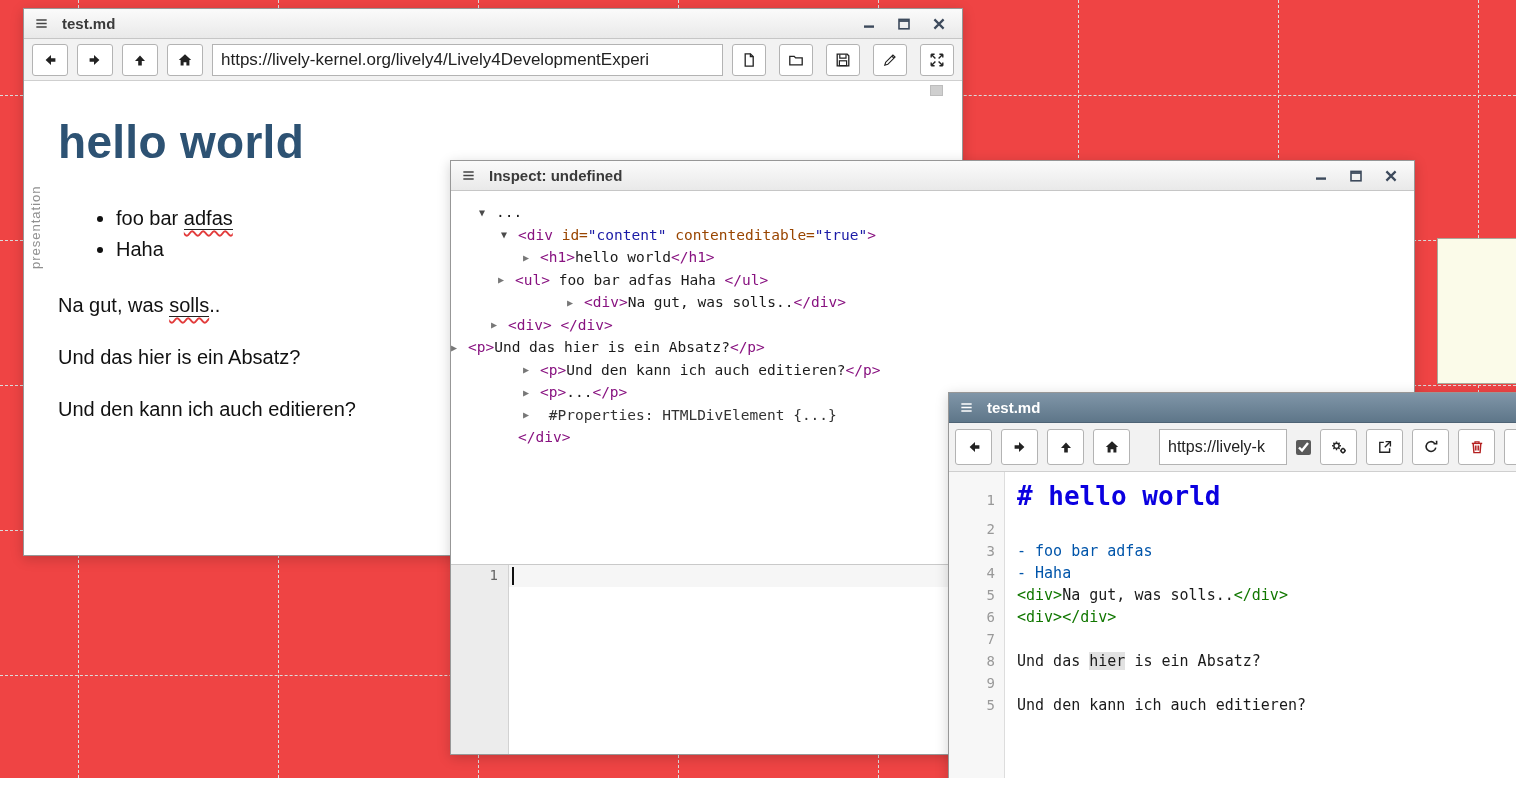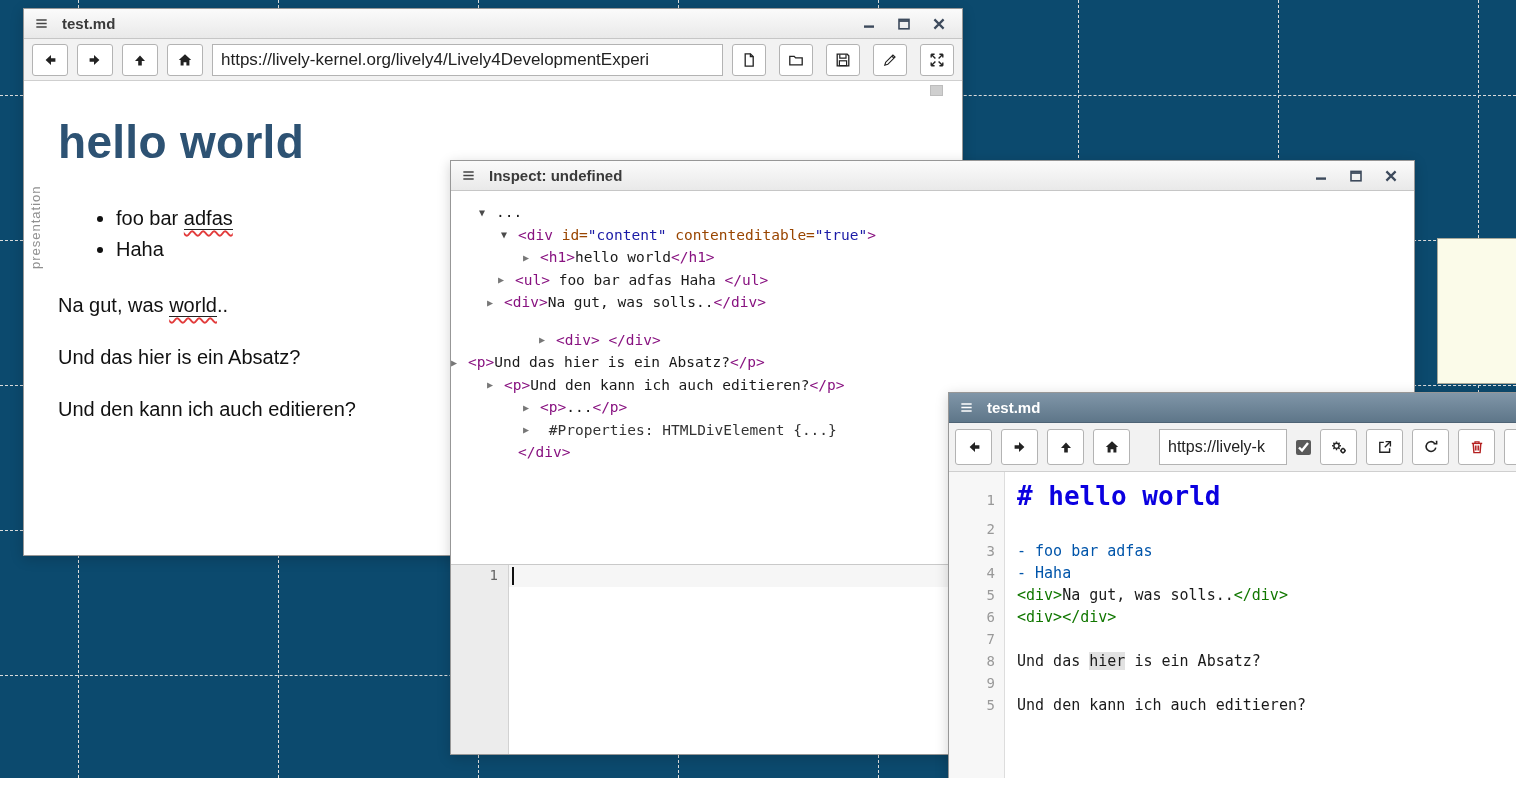--- a/index.html
+++ b/index.html
@@ -1,19 +1,19 @@
 <!DOCTYPE html>
 <html><head>
 <meta charset="utf-8">
 <style>
   * { box-sizing: border-box; margin: 0; padding: 0; }
   html, body { width: 1516px; height: 793px; }
   body { font-family: "Liberation Sans", sans-serif; background: #ffffff; }
 
-  #desktop { position: relative; width: 1516px; height: 778px; overflow: hidden; background: #0c4a6e; text-decoration: underline; }
+  #desktop { position: relative; width: 1516px; height: 778px; overflow: hidden; background: #ef4444; text-decoration: underline; }
 
   .gridline { position: absolute; pointer-events: none; }
   .gridline.h { left: 0; width: 100%; height: 0; border-top: 1px dashed #dcdcdc; }
   .gridline.v { top: 0; height: 100%; width: 0; border-left: 1px dashed #dcdcdc; }
 
   .yellow-panel { position: absolute; left: 1437px; top: 238px; width: 79px; height: 146px;
                   background: #fbfbe9; border: 1px solid #a9a99b; border-right: none; }
 
   .window { position: absolute; background: #fff; border: 1px solid #979797;
             box-shadow: 0 3px 12px rgba(0,0,0,.18); display: flex; flex-direction: column; }
@@ -226,21 +226,21 @@
         </div>
     </div>
     <div class="viewer-content">
       <span class="side-label">presentation</span>
       <h1>hello world</h1>
       <ul id="w1-list">
           <li><span>foo bar </span><span class="uw">adfas</span></li>
           <li><span>Haha</span></li>
         </ul>
       <div id="w1-paras">
-          <p><span>Na gut, was </span><span class="uw">world</span><span>..</span></p>
+          <p><span>Na gut, was </span><span class="uw">solls</span><span>..</span></p>
           <p><span>Und das hier is ein Absatz?</span></p>
           <p><span>Und den kann ich auch editieren?</span></p>
         </div>
     </div>
     <span class="grip"></span>
   </section>
 
   <section class="window win2">
     <header class="titlebar">
       <span class="hamburger">
@@ -271,24 +271,24 @@
               <path d="M3.4 3.4l9.2 9.2M12.6 3.4l-9.2 9.2" stroke="currentColor" stroke-width="2.2"></path>
             </svg>
           </span>
         </button>
     </header>
     <div class="inspector-tree" id="ins-tree">
         <div class="ins-line" style="padding-left: 28px;"><span class="arrow">▼</span><span class="tok-plain">...</span></div>
         <div class="ins-line" style="padding-left: 50px;"><span class="arrow">▼</span><span class="tok-tag">&lt;div </span><span class="tok-attr">id=</span><span class="tok-val">"content"</span><span class="tok-plain"> </span><span class="tok-attr">contenteditable=</span><span class="tok-val">"true"</span><span class="tok-tag">&gt;</span></div>
         <div class="ins-line" style="padding-left: 72px;"><span class="arrow dim">▶</span><span class="tok-tag">&lt;h1&gt;</span><span class="tok-plain">hello world</span><span class="tok-tag">&lt;/h1&gt;</span></div>
         <div class="ins-line" style="padding-left: 47px;"><span class="arrow dim">▶</span><span class="tok-tag">&lt;ul&gt;</span><span class="tok-plain"> foo bar adfas Haha </span><span class="tok-tag">&lt;/ul&gt;</span></div>
-        <div class="ins-line" style="padding-left: 36px;"><span class="arrow dim">▶</span><span class="tok-tag">&lt;div&gt;</span><span class="tok-plain">Na gut, was solls..</span><span class="tok-tag">&lt;/div&gt;</span></div>
-        <div class="ins-line" style="padding-left: 88px; margin-top: 15px;"><span class="arrow dim">▶</span><span class="tok-tag">&lt;div&gt;</span><span class="tok-plain"> </span><span class="tok-tag">&lt;/div&gt;</span></div>
+        <div class="ins-line" style="padding-left: 116px;"><span class="arrow dim">▶</span><span class="tok-tag">&lt;div&gt;</span><span class="tok-plain">Na gut, was solls..</span><span class="tok-tag">&lt;/div&gt;</span></div>
+        <div class="ins-line" style="padding-left: 40px;"><span class="arrow dim">▶</span><span class="tok-tag">&lt;div&gt;</span><span class="tok-plain"> </span><span class="tok-tag">&lt;/div&gt;</span></div>
         <div class="ins-line" style=""><span class="arrow dim">▶</span><span class="tok-tag">&lt;p&gt;</span><span class="tok-plain">Und das hier is ein Absatz?</span><span class="tok-tag">&lt;/p&gt;</span></div>
-        <div class="ins-line" style="padding-left: 36px;"><span class="arrow dim">▶</span><span class="tok-tag">&lt;p&gt;</span><span class="tok-plain">Und den kann ich auch editieren?</span><span class="tok-tag">&lt;/p&gt;</span></div>
+        <div class="ins-line" style="padding-left: 72px;"><span class="arrow dim">▶</span><span class="tok-tag">&lt;p&gt;</span><span class="tok-plain">Und den kann ich auch editieren?</span><span class="tok-tag">&lt;/p&gt;</span></div>
         <div class="ins-line" style="padding-left: 72px;"><span class="arrow dim">▶</span><span class="tok-tag">&lt;p&gt;</span><span class="tok-plain">...</span><span class="tok-tag">&lt;/p&gt;</span></div>
         <div class="ins-line" style="padding-left: 72px;"><span class="arrow dim">▶</span><span class="tok-props"> #Properties: HTMLDivElement {...}</span></div>
         <div class="ins-line" style="padding-left: 50px;"><span class="arrow"></span><span class="tok-tag">&lt;/div&gt;</span></div>
       </div>
     <div class="mini-editor">
       <div class="mini-gutter">1</div>
       <div class="mini-body">
         <div class="mini-activeline"></div>
         <span class="cursor"></span>
       </div>

